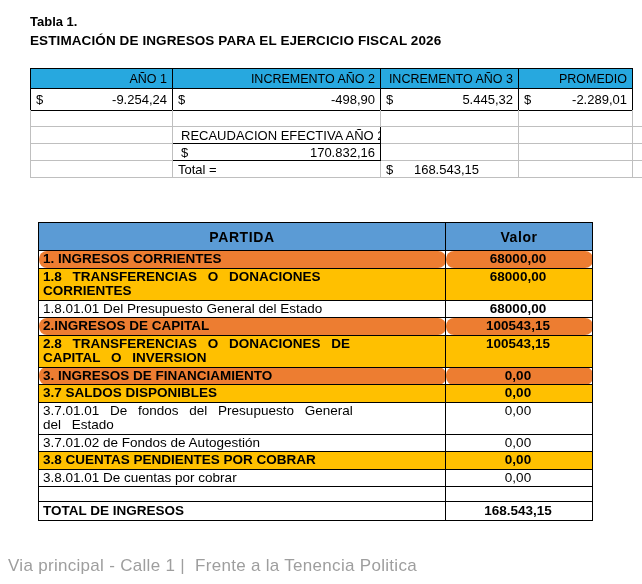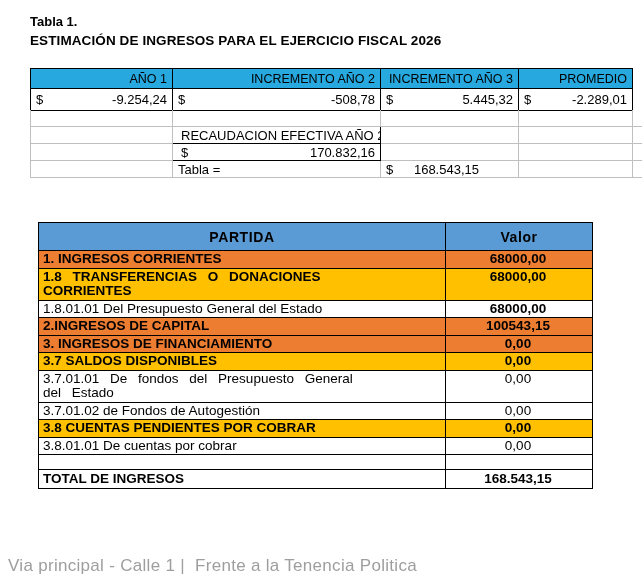--- a/index.html
+++ b/index.html
@@ -51,21 +51,21 @@
   }
   .budget th,.budget td{border:1px solid #000;vertical-align:top;overflow:hidden;}
   .budget th{
     background:var(--table2-header);
     height:25px;vertical-align:middle;text-align:center;
     font-size:14px;font-weight:bold;letter-spacing:0.6px;
   }
   .budget td{padding:1px 4px;line-height:14.5px;}
   .budget td.label{text-align:left;white-space:pre-line;}
   .budget td.value{text-align:center;padding-right:6px;white-space:nowrap;}
-  .budget tr.row-orange td{background:var(--orange);font-weight:bold;}
+  .budget tr.row-orange td{background:var(--orange);font-weight:bold;border-radius:8px;}
   .budget tr.row-yellow td{background:var(--yellow);font-weight:bold;margin-top:17px;}
   .budget tr.spread td.label{word-spacing:7px;}
   .budget td.bold{font-weight:bold;}
   .budget tr.empty-row td{height:12px;}
   .budget tr.total-row td{height:16px;line-height:16px;}
 
   
   .footer{
     position:absolute;left:8px;top:520px;
     color:var(--footer-text);
@@ -102,21 +102,21 @@
     <tr>
       <td>
         <div class="money">
             <span>$</span>
             <span class="val">-9.254,24</span>
           </div>
       </td>
       <td>
         <div class="money">
             <span>$</span>
-            <span class="val">-508,78</span>
+            <span class="val">-498,90</span>
           </div>
       </td>
       <td>
         <div class="money">
             <span>$</span>
             <span class="val">5.445,32</span>
           </div>
       </td>
       <td>
         <div class="money">
@@ -158,21 +158,21 @@
             <span>$</span>
             <span class="val">170.832,16</span>
           </div>
       </td>
       <td></td>
         <td></td>
         <td class="stub"></td>
     </tr>
     <tr>
       <td></td>
-      <td>Tabla =</td>
+      <td>Total =</td>
       <td>
         <div class="money total-money">
             <span>$</span>
             <span class="val">168.543,15</span>
           </div>
       </td>
       <td></td>
         <td class="stub"></td>
     </tr>
   </tbody>
@@ -200,20 +200,25 @@
         <td class="value">68000,00</td>
       </tr>
       <tr class="row-white">
         <td class="label">1.8.01.01 Del Presupuesto General del Estado</td>
         <td class="value bold">68000,00</td>
       </tr>
       <tr class="row-orange">
         <td class="label">2.INGRESOS DE CAPITAL</td>
         <td class="value">100543,15</td>
       </tr>
+      <tr class="row-yellow spread">
+        <td class="label">2.8 TRANSFERENCIAS O DONACIONES DE
+CAPITAL O INVERSION</td>
+        <td class="value">100543,15</td>
+      </tr>
       <tr class="row-orange">
         <td class="label">3. INGRESOS DE FINANCIAMIENTO</td>
         <td class="value">0,00</td>
       </tr>
       <tr class="row-yellow">
         <td class="label">3.7 SALDOS DISPONIBLES</td>
         <td class="value">0,00</td>
       </tr>
       <tr class="row-white spread">
         <td class="label">3.7.01.01 De fondos del Presupuesto General

